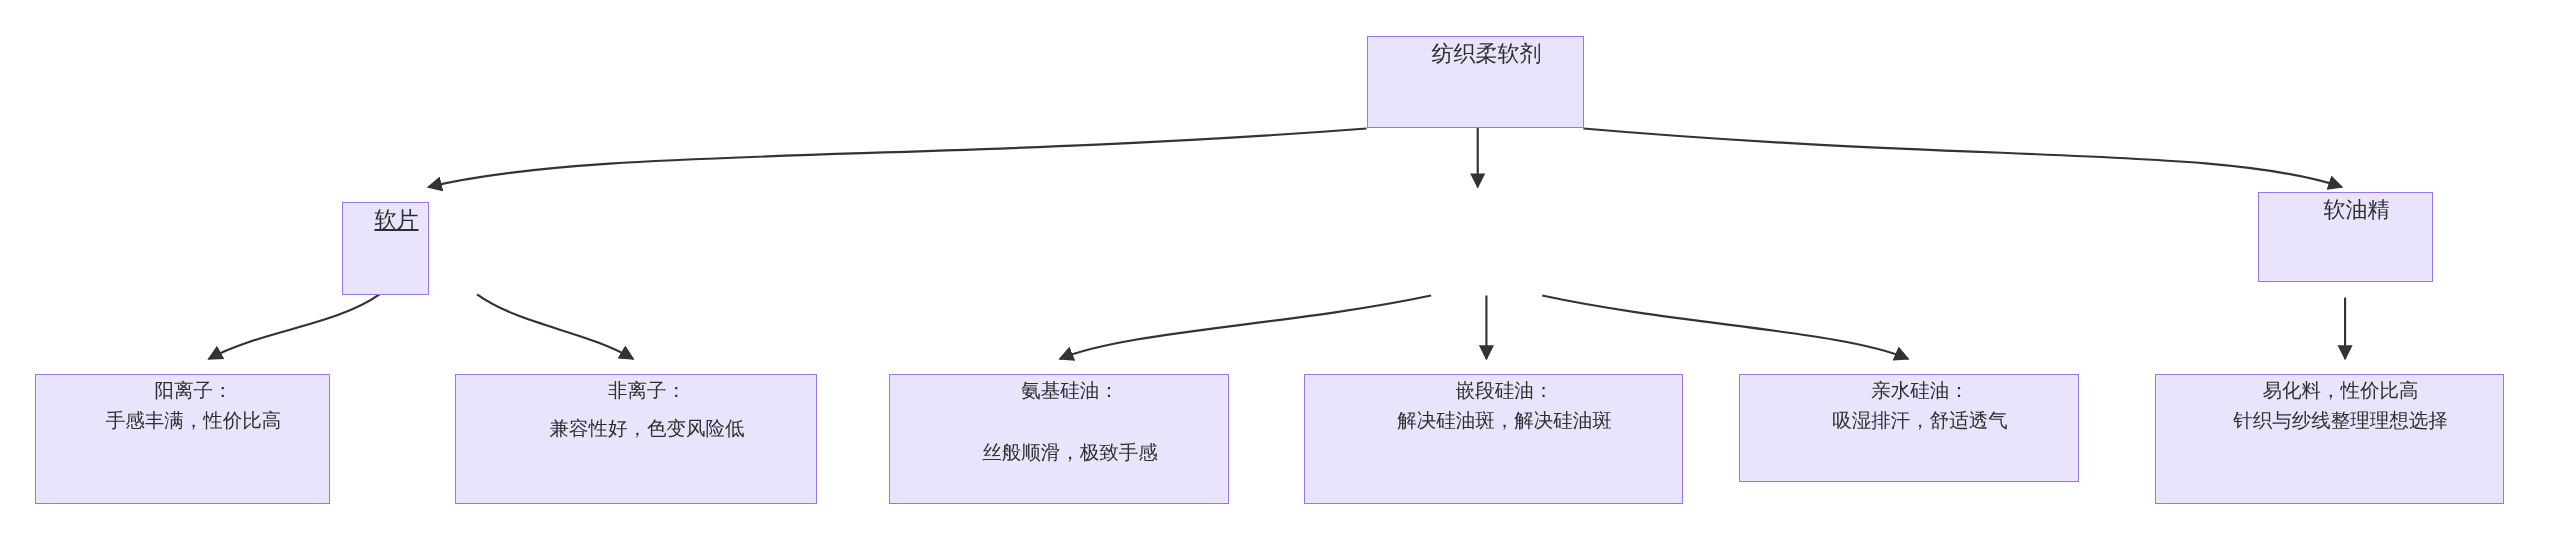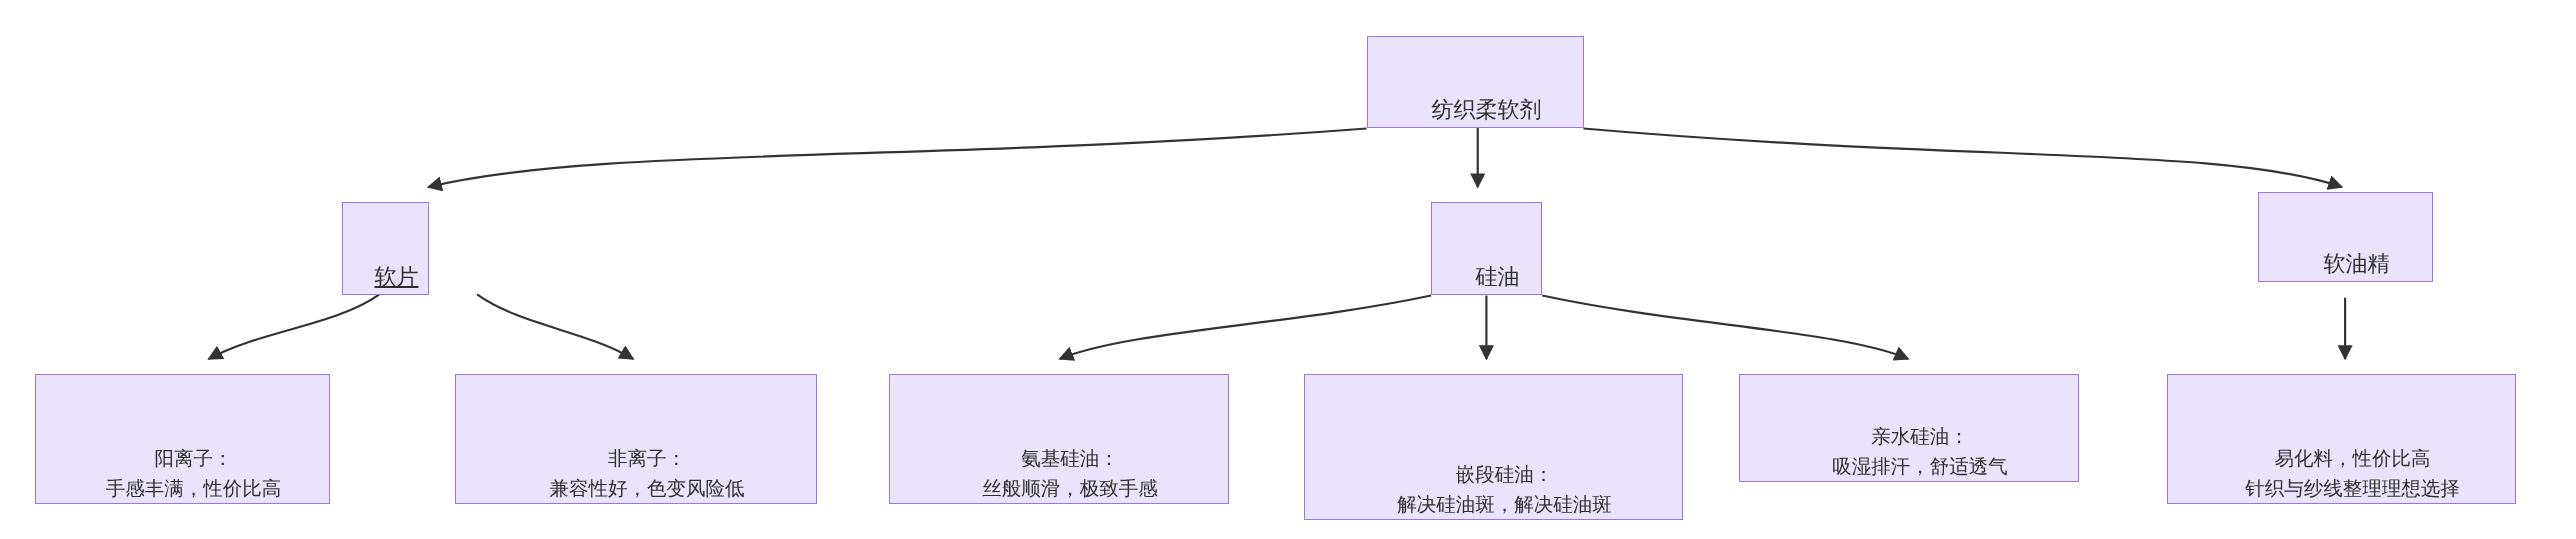--- a/index.html
+++ b/index.html
@@ -27,21 +27,21 @@
     pointer-events: none;
   }
   .node {
     position: absolute;
     box-sizing: border-box;
     background: #e9e4fb;
     border: 1.6px solid #9b74ec;
     display: flex;
     flex-direction: column;
     align-items: center;
-    justify-content: flex-end;
+    justify-content: flex-start;
     color: #2e2e2e;
     text-align: center;
     line-height: 1.55;
     white-space: pre;
     padding-left: 22px;
   }
   .node .line {
     display: block;
   }
   .node-root   { font-size: 22px; }
@@ -80,52 +80,49 @@
   </svg>
 
   <div class="node node-root" style="left:1367px; top:36px; width:217px; height:92px;">
     <span class="line">纺织柔软剂</span>
   </div>
 
   <div class="node node-mid" style="left:342px; top:202px; width:87px; height:93px;text-decoration:underline;">
     <span class="line">软片</span>
   </div>
 
-  <div class="node node-mid" style="left:1431px; top:202px; width:111px; height:93px;">
-    <span class="line">硅油</span>
-  </div>
 
   <div class="node node-mid" style="left:2258px; top:192px; width:175px; height:90px;">
     <span class="line">软油精</span>
   </div>
 
   <div class="node node-leaf" style="left:35px; top:374px; width:295px; height:130px;">
     <span class="line">阳离子：</span>
     <span class="line">手感丰满，性价比高</span>
   </div>
 
-  <div class="node node-leaf" style="left:455px; top:374px; width:362px; height:130px;">
+  <div class="node node-leaf" style="left:455px; top:374px; width:362px; height:130px;gap:8px;">
     <span class="line">非离子：</span>
     <span class="line">兼容性好，色变风险低</span>
   </div>
 
-  <div class="node node-leaf" style="left:889px; top:374px; width:340px; height:130px;">
+  <div class="node node-leaf" style="left:889px; top:374px; width:340px; height:130px;gap:32px;">
     <span class="line">氨基硅油：</span>
     <span class="line">丝般顺滑，极致手感</span>
   </div>
 
-  <div class="node node-leaf" style="left:1304px; top:374px; width:379px; height:146px;">
+  <div class="node node-leaf" style="left:1304px; top:374px; width:379px; height:130px;">
     <span class="line">嵌段硅油：</span>
     <span class="line">解决硅油斑，解决硅油斑</span>
   </div>
 
   <div class="node node-leaf" style="left:1739px; top:374px; width:340px; height:108px;">
     <span class="line">亲水硅油：</span>
     <span class="line">吸湿排汗，舒适透气</span>
   </div>
 
-  <div class="node node-leaf" style="left:2155px; top:374px; width:349px; height:130px;margin-left:12px;">
+  <div class="node node-leaf" style="left:2155px; top:374px; width:349px; height:130px;">
     <span class="line">易化料，性价比高</span>
     <span class="line">针织与纱线整理理想选择</span>
   </div>
 
 </div>
 
 
 </body></html>

